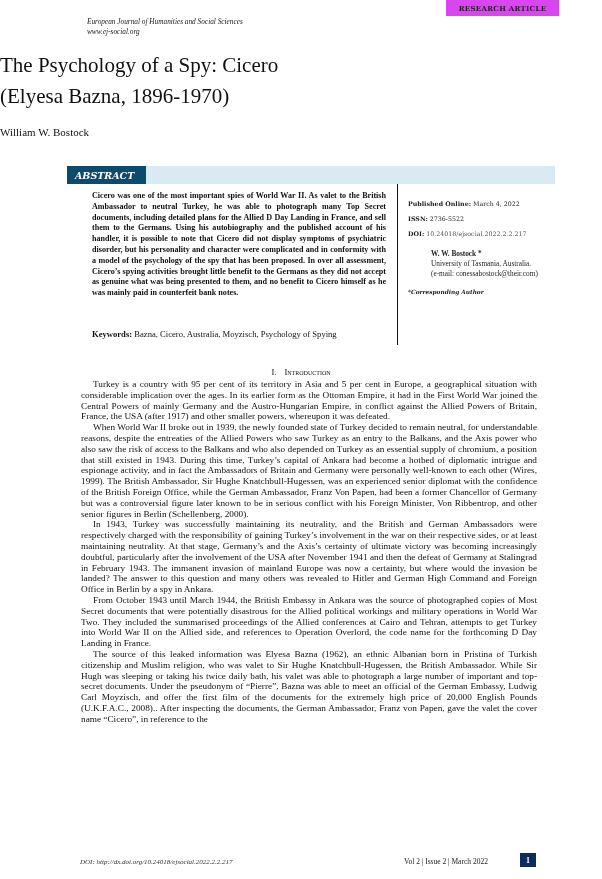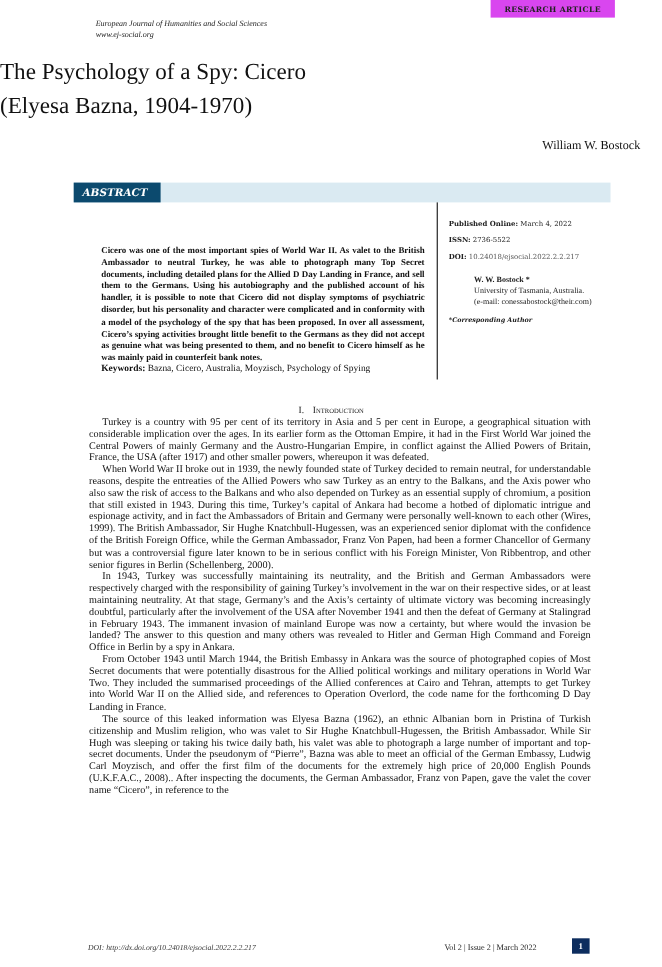--- a/index.html
+++ b/index.html
@@ -6,31 +6,31 @@
   body { width: 602px; height: 879px; position: relative; overflow: hidden;
          font-family: "Liberation Serif", "DejaVu Serif", serif; color: #111; }
   .badge { position: absolute; left: 446px; top: 0; width: 113px; height: 16px;
            background: #d946ef; color: #222; font-family: "DejaVu Serif", serif;
            font-weight: bold; font-size: 7px; letter-spacing: 0.3px;
            display: flex; align-items: center; justify-content: center; }
   .journal { position: absolute; left: 87px; top: 17px; font-style: italic;
              font-size: 7.3px; line-height: 9.5px; color: #222; }
   .title { position: absolute; left: 0; width: 602px; top: 50px; 
            font-size: 21px; line-height: 31px; color: #111; }
-  .author { position: absolute; left: 0; width: 582px; top: 126px; text-align: right;
+  .author { position: absolute; left: 0; width: 582px; top: 126px; text-align: left;
             font-size: 11px; color: #111; }
   .abs-band { position: absolute; left: 67px; top: 166px; width: 488px; height: 18px;
               background: #daeaf2; }
   .abs-label { position: absolute; left: 67px; top: 166px; width: 79px; height: 18px;
                background: #0c4a6e; color: #fff; font-family: "DejaVu Serif", serif;
                font-style: italic; font-weight: bold; font-size: 9.5px;
                display: flex; align-items: center; padding-left: 8px; box-sizing: border-box; }
   .abs-text { position: absolute; left: 92px; top: 191px; width: 294px;
               font-weight: bold; font-size: 8.1px; line-height: 10.8px; text-align: justify;
-              color: #111; margin-top: 32px; }
+              color: #111; }
   .divider { position: absolute; left: 397px; top: 184px; width: 1px; height: 161px; background: #111; }
   .meta { position: absolute; left: 408px; top: 200px; width: 190px; font-size: 6.3px; color: #222; }
   .meta .row { margin-bottom: 8px; font-family: "DejaVu Serif", serif; }
   .meta .lbl { font-weight: bold; }
   .meta .doi-val { color: #555; }
   .meta .auth { font-family: "Liberation Serif", serif; font-size: 7.3px; line-height: 10px; margin-top: 12px; margin-left: 23px; }
   .meta .auth .name { font-weight: bold; }
   .meta .corr { font-family: "DejaVu Serif", serif; font-style: italic; font-weight: bold;
                 font-size: 5.8px; margin-top: 10px; }
   .keywords { position: absolute; left: 92px; top: 329px; font-size: 8.6px; color: #111; }
@@ -53,21 +53,21 @@
 
 <div class="badge">RESEARCH ARTICLE</div>
 
 <div class="journal">
   <div>European Journal of Humanities and Social Sciences</div>
   <div>www.ej-social.org</div>
 </div>
 
 <div class="title">
   <div>The Psychology of a Spy: Cicero</div>
-  <div>(Elyesa Bazna, 1904-1970)</div>
+  <div>(Elyesa Bazna, 1896-1970)</div>
 </div>
 
 <div class="author">William W. Bostock</div>
 
 <div class="abs-band"></div>
 <div class="abs-label">ABSTRACT</div>
 
 <div class="abs-text">Cicero was one of the most important spies of World War II. As valet to the British Ambassador to neutral Turkey, he was able to photograph many Top Secret documents, including detailed plans for the Allied D Day Landing in France, and sell them to the Germans. Using his autobiography and the published account of his handler, it is possible to note that Cicero did not display symptoms of psychiatric disorder, but his personality and character were complicated and in conformity with a model of the psychology of the spy that has been proposed. In over all assessment, Cicero’s spying activities brought little benefit to the Germans as they did not accept as genuine what was being presented to them, and no benefit to Cicero himself as he was mainly paid in counterfeit bank notes.</div>
 
 <div class="divider"></div>

